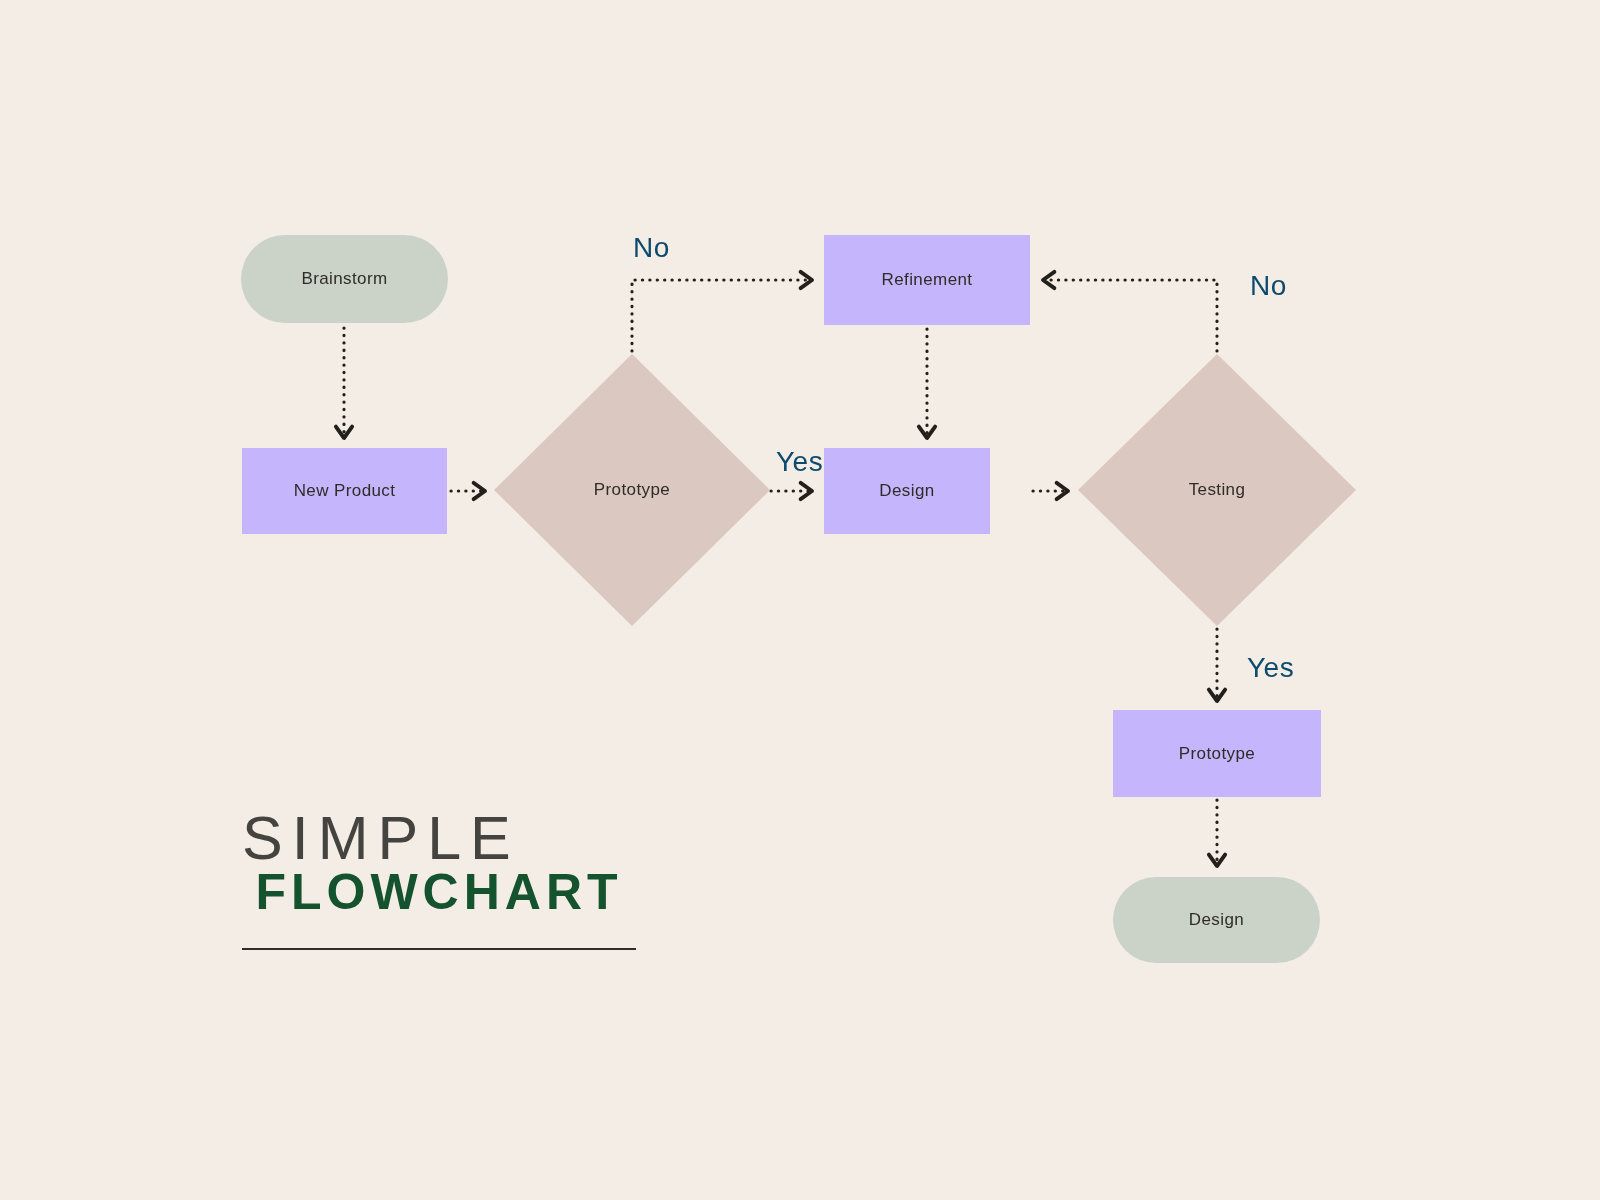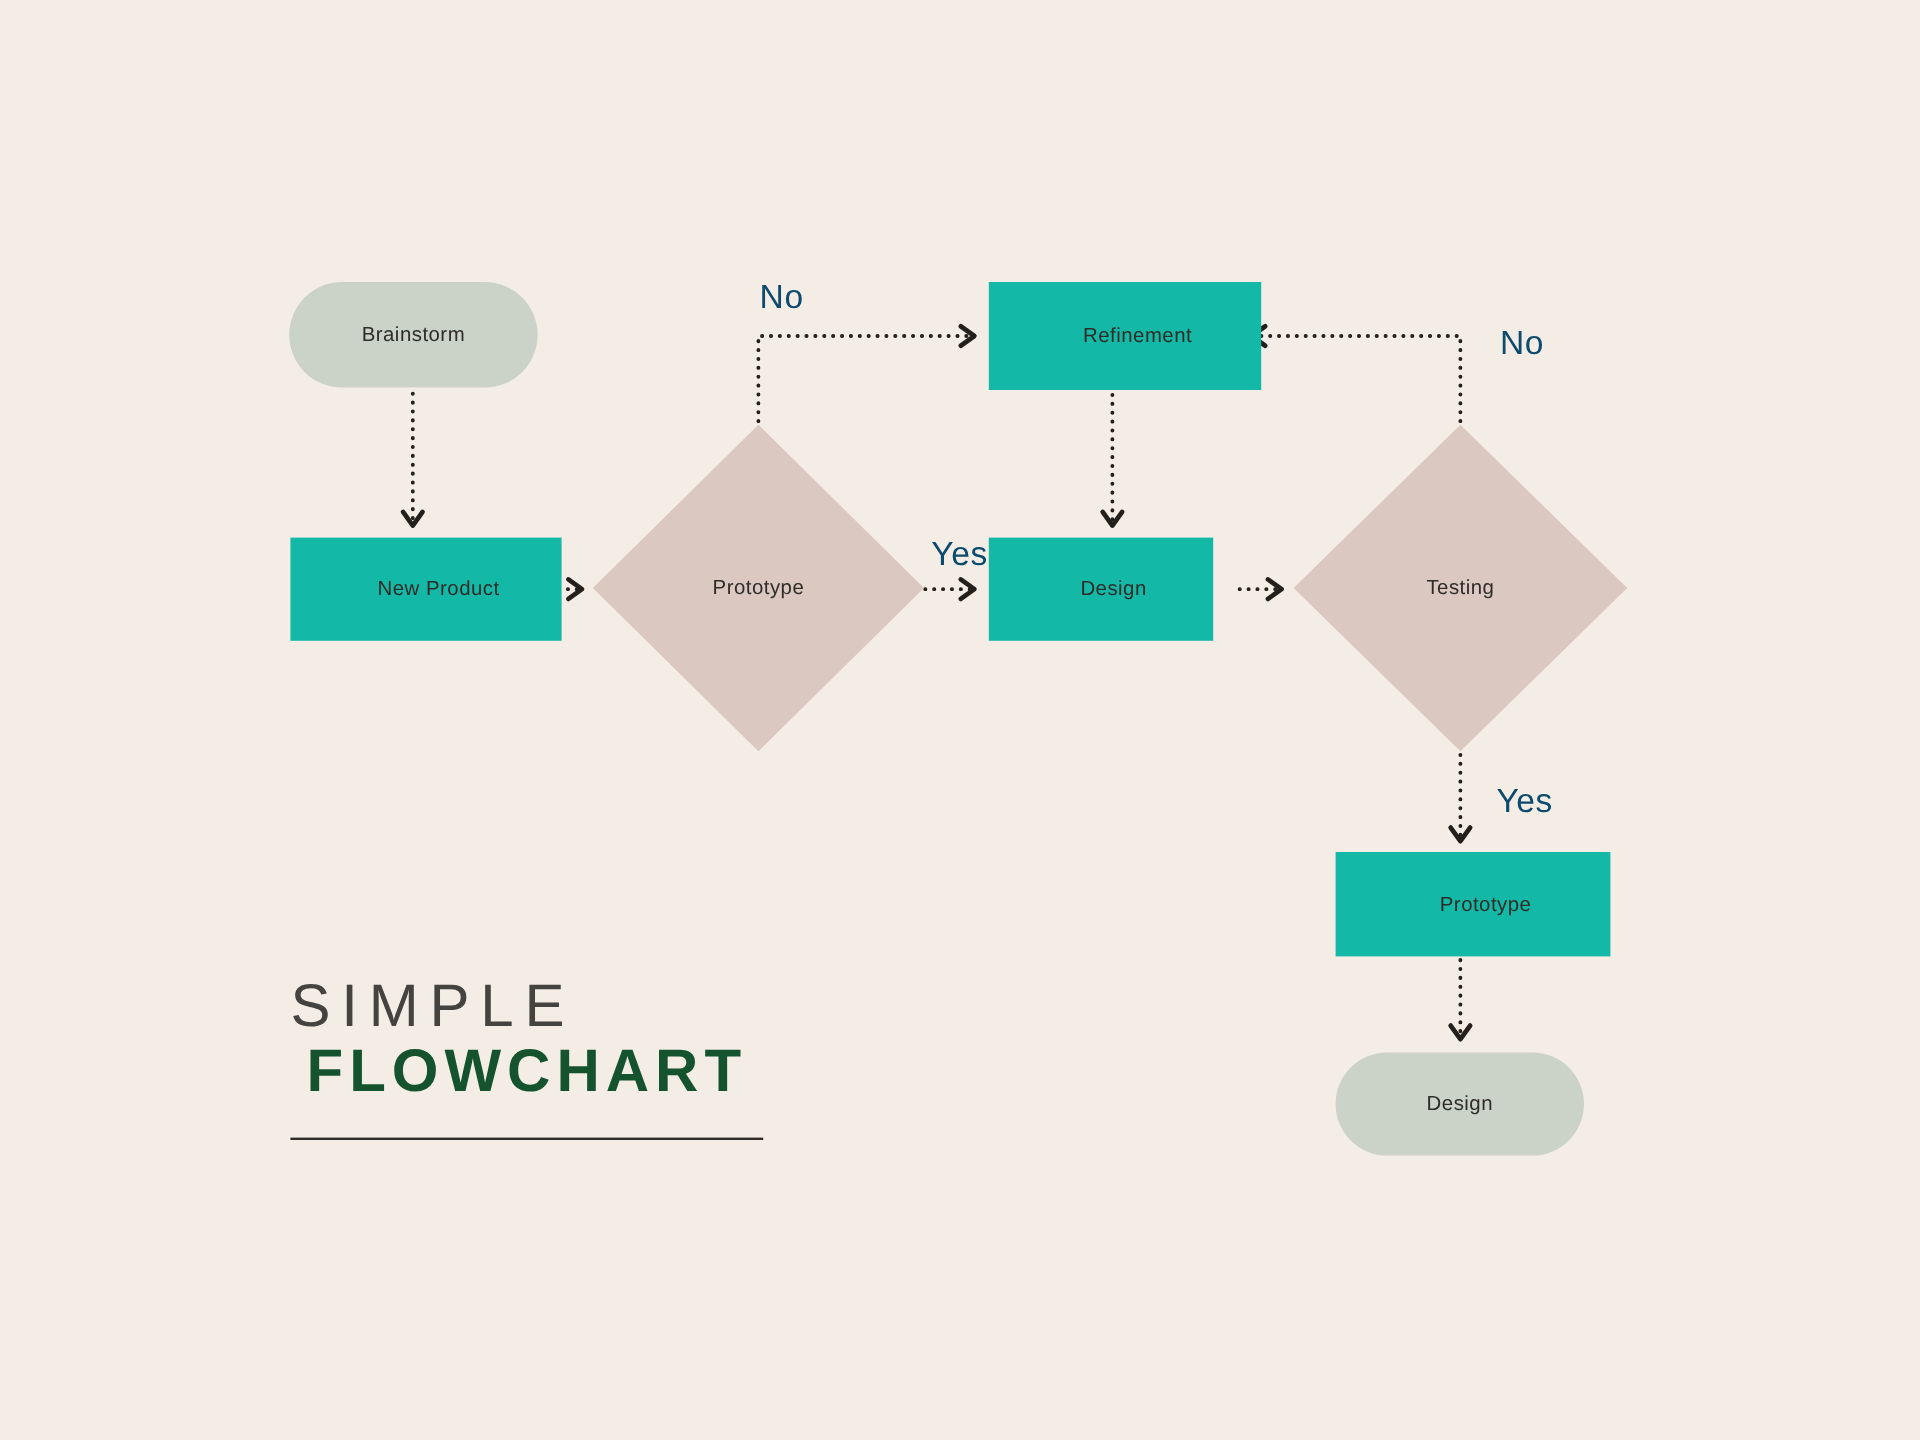--- a/index.html
+++ b/index.html
@@ -21,38 +21,38 @@
   }
 
   .node {
     position: absolute;
     display: flex; align-items: center; justify-content: center;
     color: #2f2c28;
     font-size: 17px;
     letter-spacing: 0.4px;
   }
   .node.terminal { background: #cbd3c9; border-radius: 44px; }
-  .node.process  { background: #14b8a6; padding-left: 21px; }
+  .node.process  { background: #c4b5fd; }
   .node.diamond  {
     background: #dbc8c0;
     clip-path: polygon(50% 0%, 100% 50%, 50% 100%, 0% 50%);
   }
   .node .node-label { pointer-events: none; }
 
   .edge-label {
     position: absolute;
     color: #0c4a6e;
     font-size: 28px;
     letter-spacing: 0.5px;
     white-space: nowrap;
   }
 
   .title-block { position: absolute; left: 242px; top: 812px; }
   .title-line1 {
-    font-size: 50px; line-height: 52px;
+    font-size: 61px; line-height: 52px;
     letter-spacing: 9px;
     color: #45433f;
   }
   .title-line2 {
     font-size: 50px; line-height: 56px;
     font-weight: bold;
     letter-spacing: 5px;
     color: #14532d;
     margin-top: 0;
     text-align: center;

